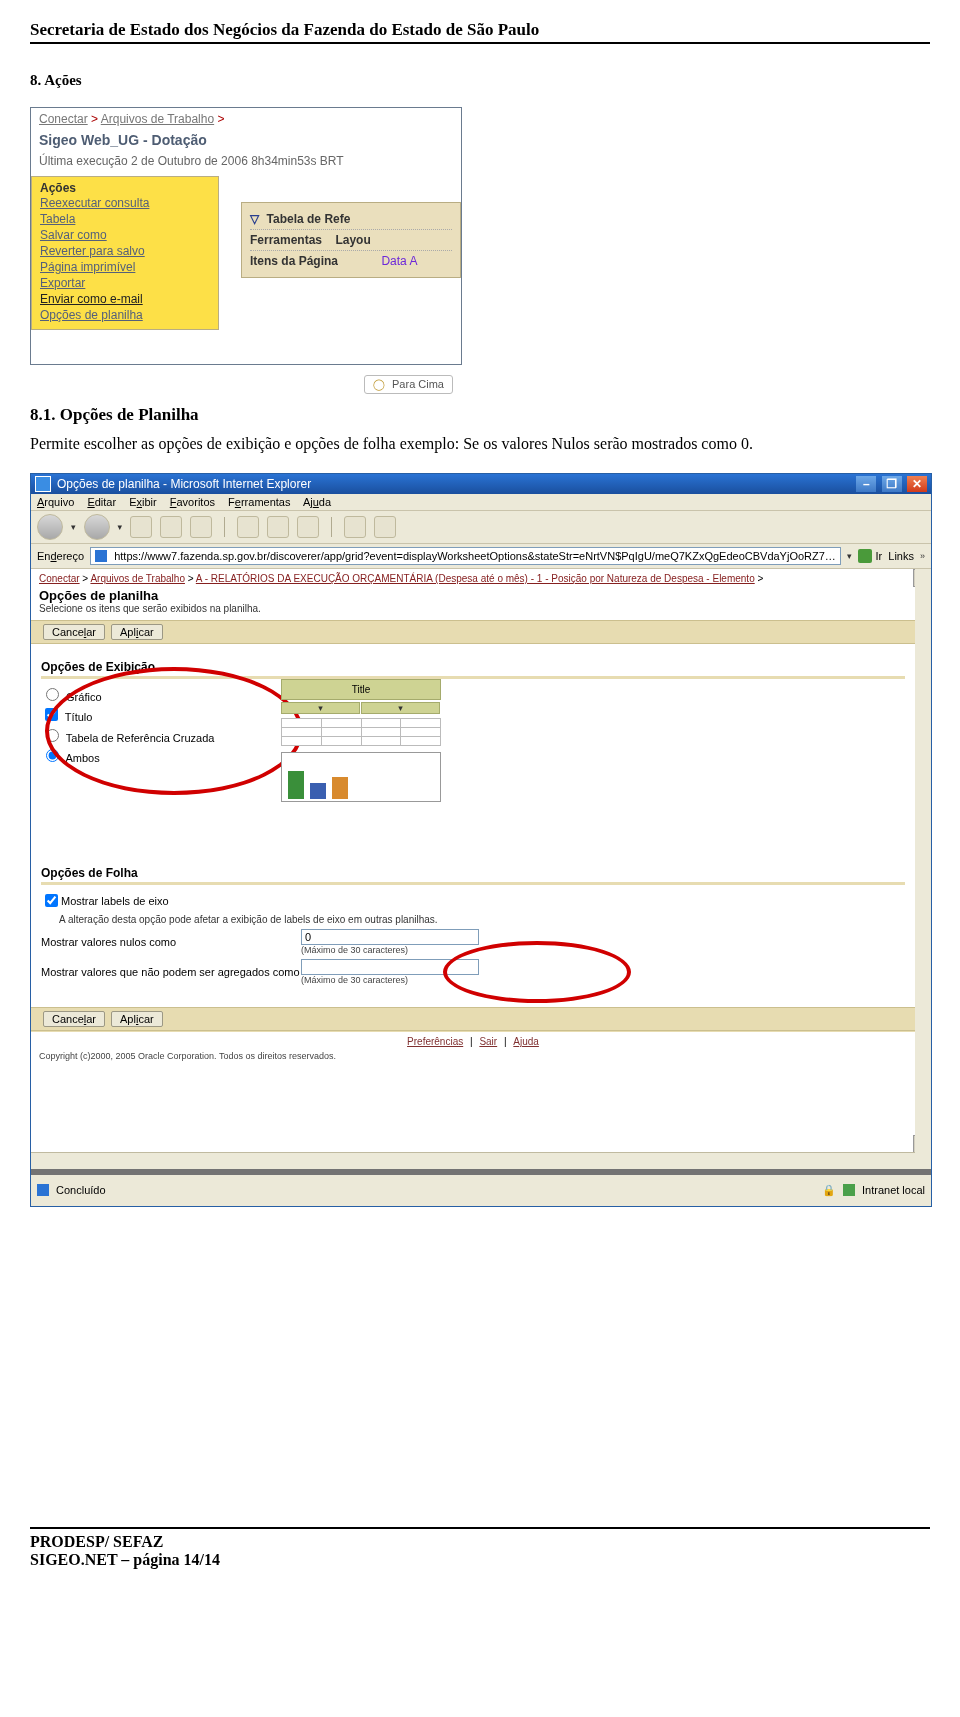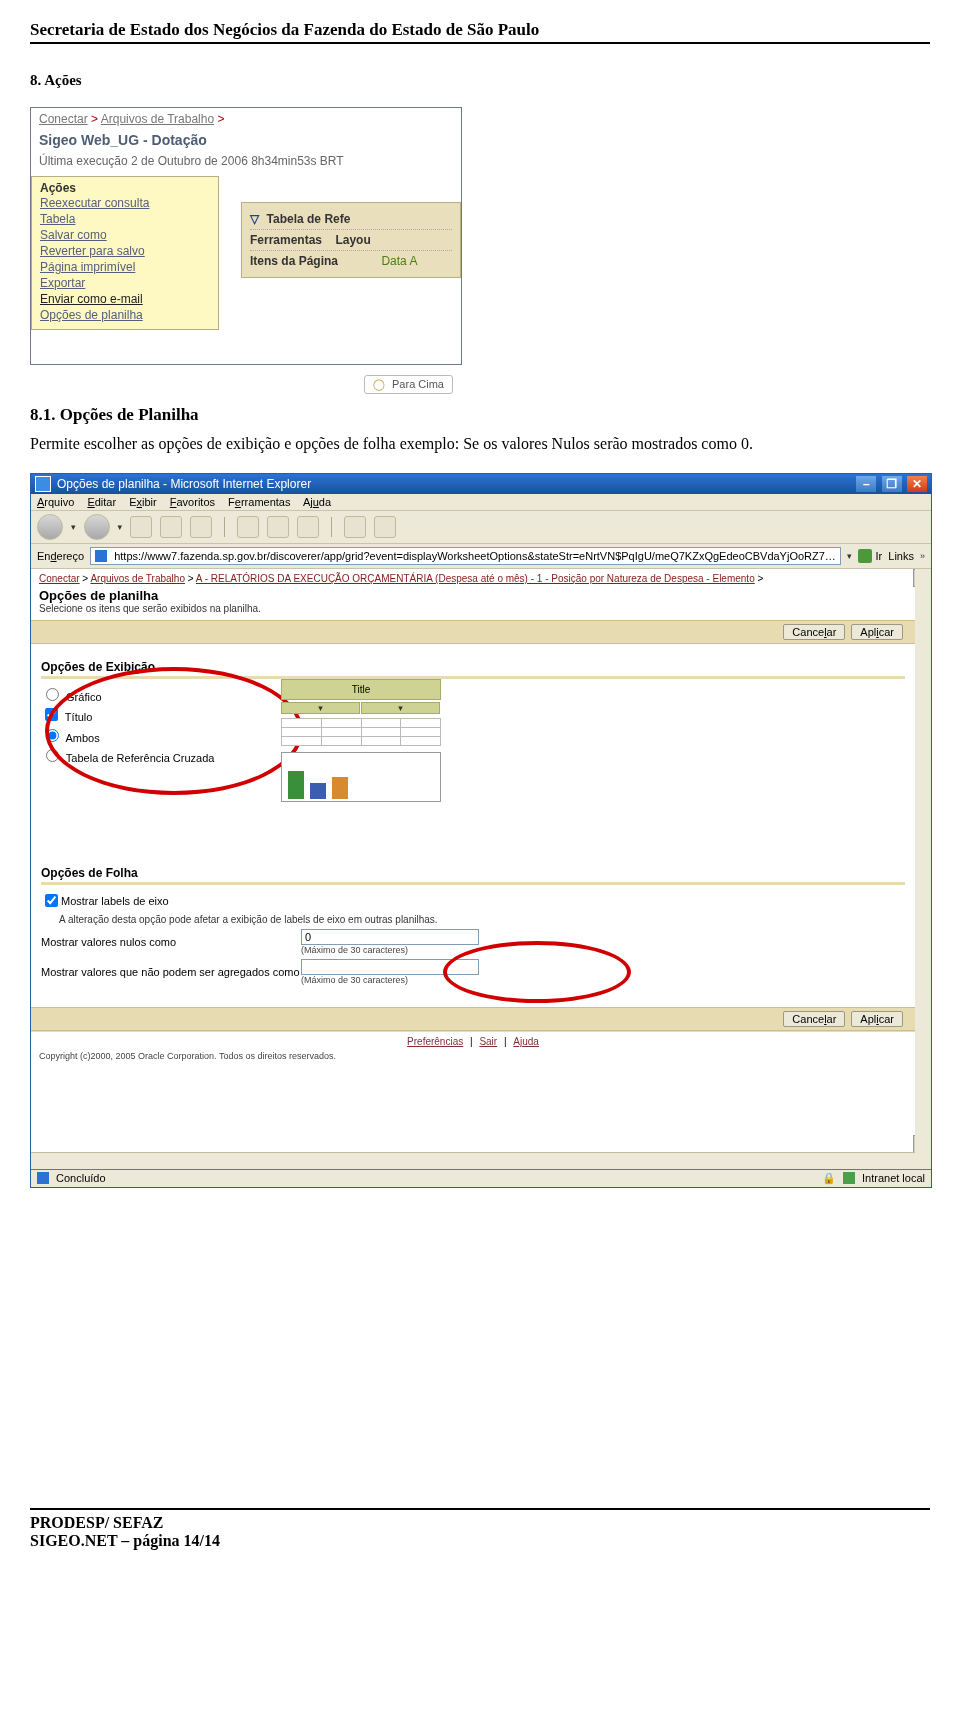--- a/index.html
+++ b/index.html
@@ -48,21 +48,21 @@
     color: #4e5d73;
     font-weight: bold;
     font-size: 14px;
   }
   .shot1 .exec-row {
     padding: 0 8px 8px 8px;
     color: #666;
   }
   .shot1 .panels { position: relative; }
   .shot1 .acoes {
-    background: #fef9c3;
+    background: #fde047;
     border: 1px solid #b9ad83;
     width: 170px;
     padding: 4px 8px 6px 8px;
   }
   .shot1 .acoes .ah { font-weight: bold; color: #333; }
   .shot1 .acoes a {
     display: block;
     color: #55607a;
     text-decoration: underline;
     line-height: 16px;
@@ -80,21 +80,21 @@
   .shot1 .right-panel .row {
     color: #333;
     font-weight: bold;
     padding: 3px 0;
     border-top: 1px dotted #aaa;
   }
   .shot1 .right-panel .row:first-child { border-top: none; }
   .shot1 .right-panel .blue-tri {
     color: #2a3f8f; font-weight: bold; margin-right: 4px;
   }
-  .shot1 .right-panel .data { color: #4d7c0f; font-weight: normal; margin-left: 40px;}
+  .shot1 .right-panel .data { color: #6d28d9; font-weight: normal; margin-left: 40px;}
   .shot1 .pc-row {
     position: absolute;
     right: 8px;
     bottom: -30px;
     background: #fff;
     border: 1px solid #bbb;
     border-radius: 3px;
     padding: 2px 8px;
     font-size: 11px;
     color: #555;
@@ -194,21 +194,21 @@
   .shot2 .bc-line {
     padding: 4px 8px;
     font-size: 10px;
   }
   .shot2 .bc-line a { color: #862020; text-decoration: underline; }
   .shot2 .opt-title { font-weight: bold; font-size: 13px; padding: 0 8px; }
   .shot2 .opt-sub { font-size: 10px; padding: 0 8px 6px 8px; color:#333;}
   .shot2 .tan-row {
     background: #e7dcb1;
     border-top: 1px solid #cbbf8e; border-bottom: 1px solid #cbbf8e;
-    display: flex; justify-content: flex-end; gap: 6px;
+    display: flex; justify-content: flex-start; gap: 6px;
     padding: 3px 12px;
   }
   .smbtn {
     background:#ece9d8; border:1px solid #9c9884; border-radius:2px;
     padding: 1px 8px; font-size:11px;
   }
   .shot2 .body-area { padding: 6px 10px; position:relative;}
   .shot2 .sec-head {
     font-weight:bold; font-size:12px;
     border-bottom:3px solid #e7dcb1; padding-bottom:2px; margin:10px 0 6px 0;
@@ -265,22 +265,22 @@
     text-align:center; font-size:10px; padding:4px 0;
     border-top:1px solid #e7dcb1;
   }
   .shot2 .foot-links a { color:#803030; text-decoration:underline; margin:0 4px;}
   .shot2 .copy { font-size:9px; color:#444; padding:0 8px 4px 8px;}
   .shot2 .content .hscroll {
     position:absolute; left:0; right:0; bottom:0; height:16px;
     background:#ece9d8; border-top:1px solid #c0baa0;
   }
   .shot2 .status {
-    background:#ece9d8; border-top:1px solid #737373;
-    display:flex; justify-content:space-between; padding:2px 6px;
+    background:#ece9d8; border-top:6px solid #737373;
+    display:flex; justify-content:space-between; padding:9px 6px;
     font-size: 11px;
   }
   .shot2 .status .lock { color:#c09030; }
   .chev { font-size:9px; color:#333; }
 
   .doc-footer-line {
     border-top: 2px solid #000;
     margin-top: 320px;
   }
   .doc-footer {
@@ -429,26 +429,26 @@
           <div class="red-ellipse1"></div>
           <div class="row">
             <input type="radio" name="rt" class="cb" style="">
             <span>Gráfico</span>
           </div>
           <div class="row">
             <input type="checkbox" checked="" class="cb" style="">
             <span>Título</span>
           </div>
           <div class="row">
+            <input type="radio" name="rt" class="cb" style="">
+            <span>Tabela de Referência Cruzada</span>
+          </div>
+          <div class="row">
             <input type="radio" name="rt" checked="" class="cb" style="">
             <span>Ambos</span>
-          </div>
-          <div class="row">
-            <input type="radio" name="rt" class="cb" style="">
-            <span>Tabela de Referência Cruzada</span>
           </div>
 
           <div class="preview">
             <div class="titlebox">Title</div>
             <div class="drow">
               <div class="dcell tcell">
                   <span class="chev">▾</span>
                 </div>
               <div class="dcell">
                   <span class="chev">▾</span>

